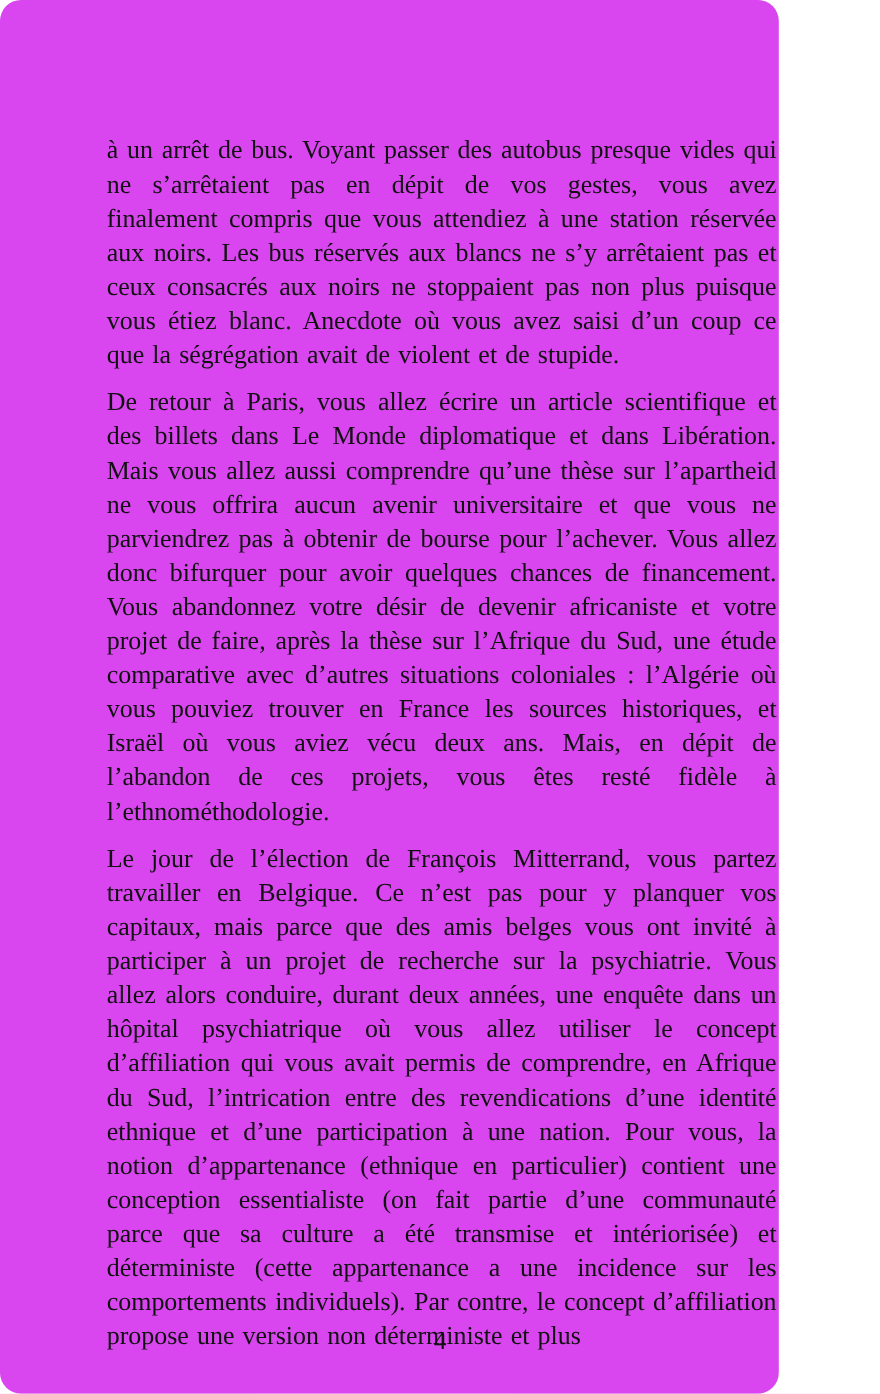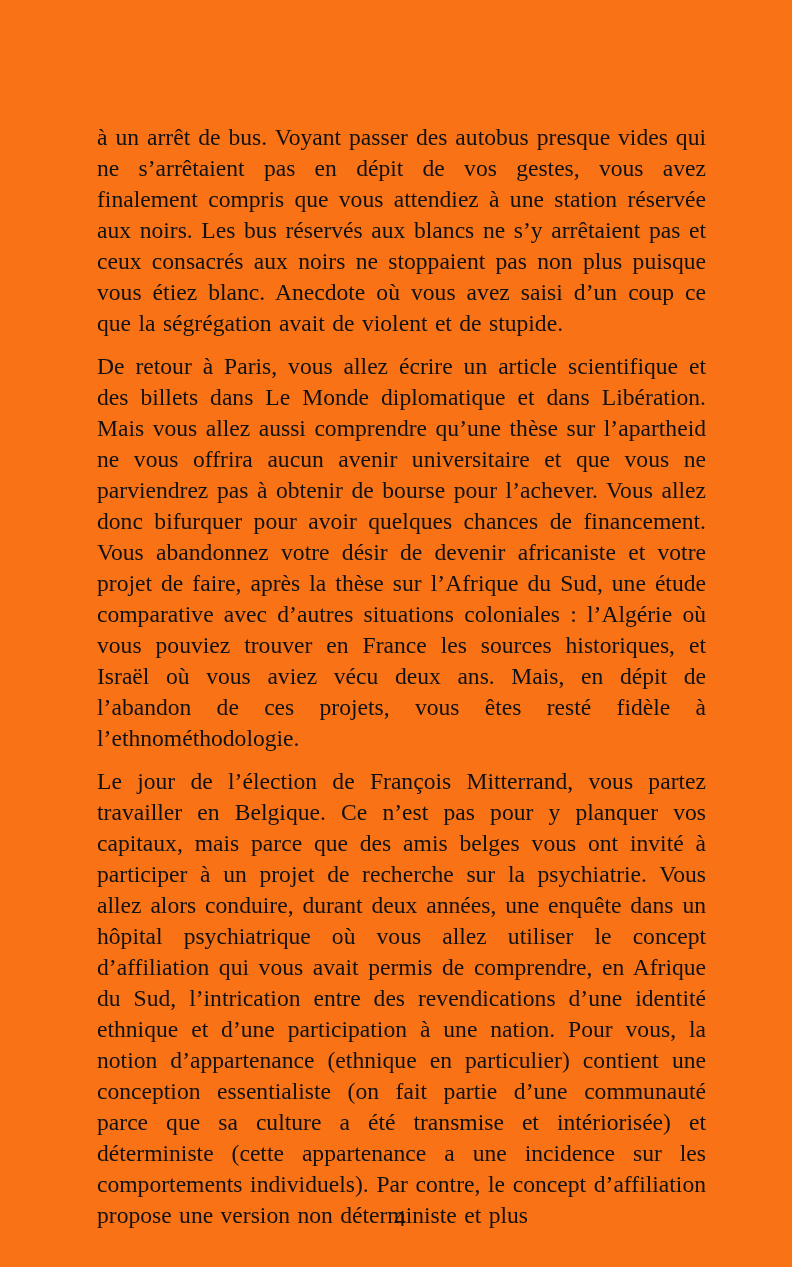--- a/index.html
+++ b/index.html
@@ -2,26 +2,27 @@
 <html lang="fr"><head>
 <meta charset="utf-8">
 <style>
   html, body {
     margin: 0;
     padding: 0;
     background: #ffffff;
   }
   .page {
     position: relative;
-    width: 792px;
+    width: 708px;
     height: 1267px;
-    background: #f97316;
+    background: #d946ef;
     overflow: hidden;
     font-family: "Liberation Serif", serif;
     color: #111111;
+    border-radius: 19px;
   }
   .text-block {
     position: absolute;
     left: 97px;
     top: 122px;
     width: 609px;
     font-size: 23.6px;
     line-height: 31px;
     text-align: justify;
     text-justify: inter-word;

